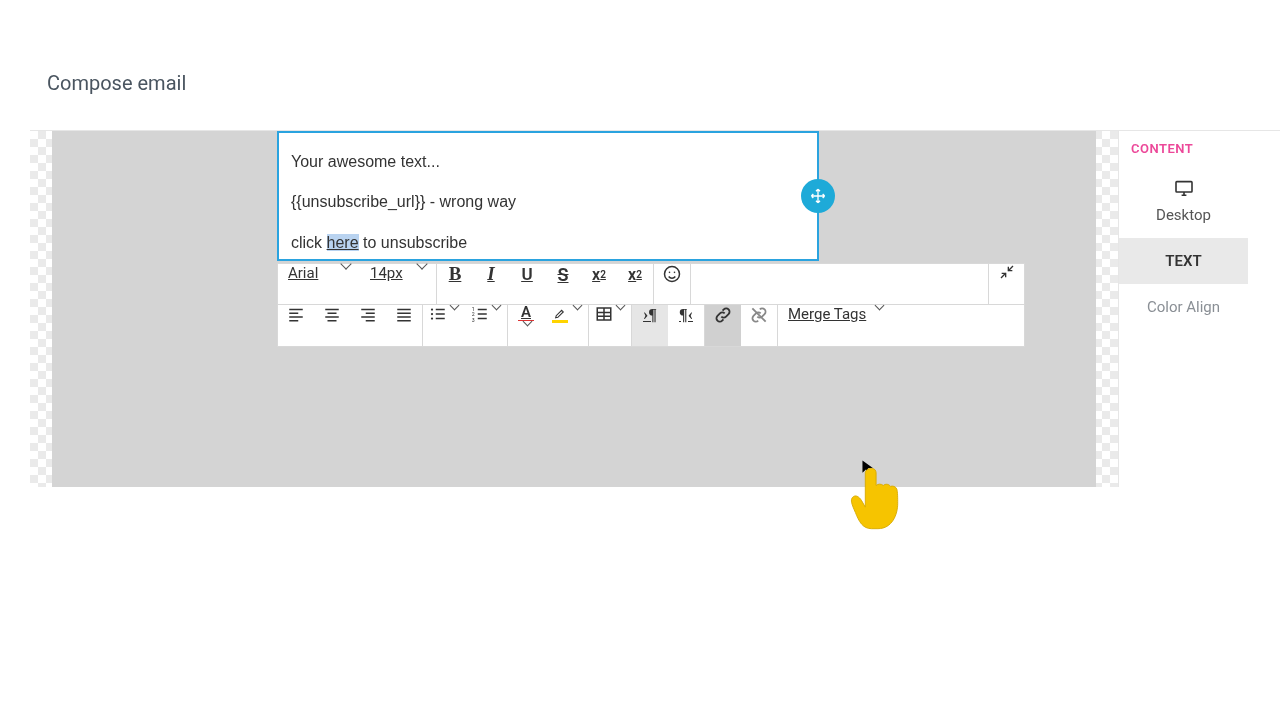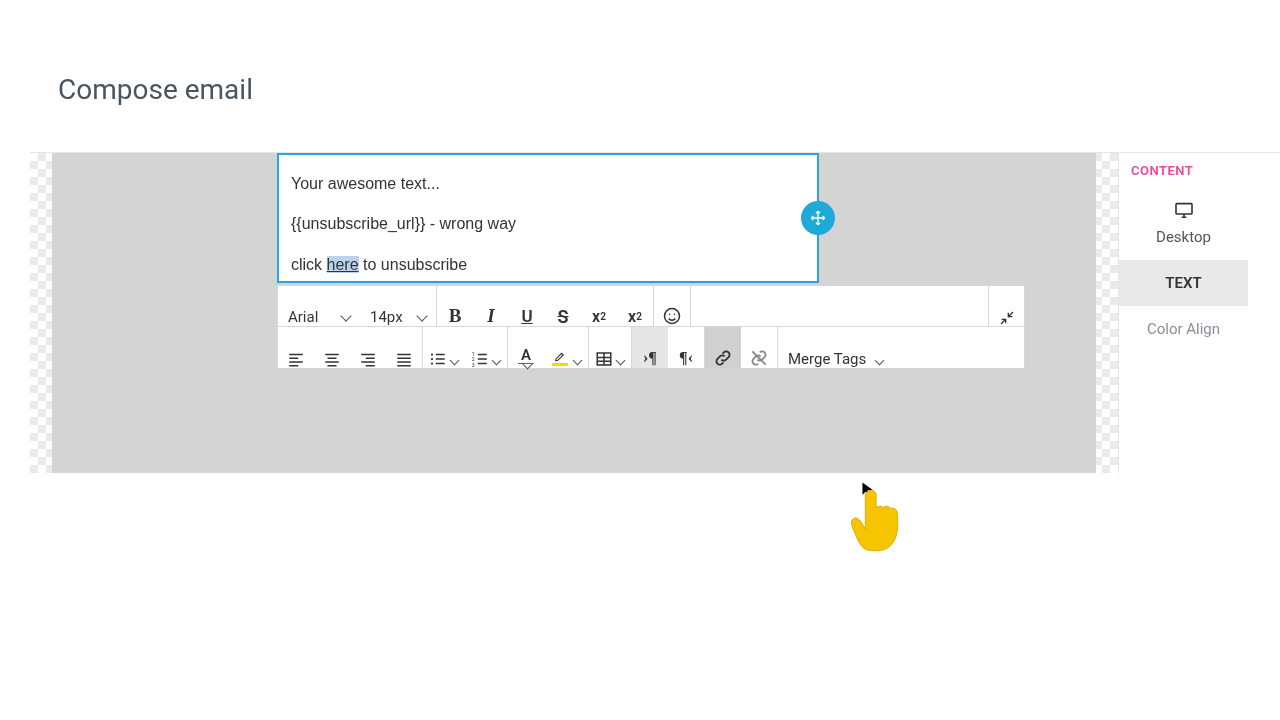--- a/index.html
+++ b/index.html
@@ -6,40 +6,40 @@
   body {
     margin: 0;
     font-family: -apple-system, "Segoe UI", Roboto, Arial, sans-serif;
     background: #fff;
     color: #333;
     width: 1280px;
     height: 720px;
     overflow: hidden;
   }
   .page-title {
-    font-size: 28px;
+    font-size: 20px;
     font-weight: 400;
     color: #4a5560;
     padding: 50px 0 0 42px;
-    margin: 16px;
+    margin: 5px;
     height: 120px;
     display:flex;
     align-items:flex-end;
     padding-bottom:30px;
   }
 
   
   .workspace {
     display: flex;
     border-top: 1px solid #e6e6e6;
     margin-left: 30px;
   }
   .canvas-wrap {
     flex: 0 0 1088px;
-    height: 320px;
+    height: 356px;
     background-image:
       linear-gradient(45deg,#eaeaea 25%,transparent 25%),
       linear-gradient(-45deg,#eaeaea 25%,transparent 25%),
       linear-gradient(45deg,transparent 75%,#eaeaea 75%),
       linear-gradient(-45deg,transparent 75%,#eaeaea 75%);
     background-size:16px 16px;
     background-position:0 0,0 8px,8px -8px,-8px 0;
     position: relative;
   }
   .canvas-inner {
@@ -97,24 +97,25 @@
   .grp{
     display:flex;
     align-items:center;
     border-right:1px solid #d8d8d8;
   }
   .btn{
     height:100%;
     min-width:36px;
     padding:0 6px;
     display:flex;
-    align-items:flex-end;
+    align-items:flex-start;
     justify-content:center;
     cursor:pointer;
     position:relative;
+    text-decoration:underline;
   }
   .btn.wide{min-width:64px;padding:0 10px;gap:6px;}
   .btn.font{min-width:82px;justify-content:space-between;padding:0 8px 0 10px;}
   .btn.size{min-width:76px;justify-content:space-between;padding:0 8px 0 10px;}
   .chev{width:10px;height:10px;}
   .chev:after{content:"";display:block;width:7px;height:7px;border-right:1.5px solid #555;border-bottom:1.5px solid #555;transform:rotate(45deg);margin-top:-4px;}
   .small-chev{width:8px;height:8px;margin-left:4px;}
   .small-chev:after{content:"";display:block;width:6px;height:6px;border-right:1.5px solid #555;border-bottom:1.5px solid #555;transform:rotate(45deg);margin-top:-3px;}
 
   .btn.active{background:#e6e6e6;}

